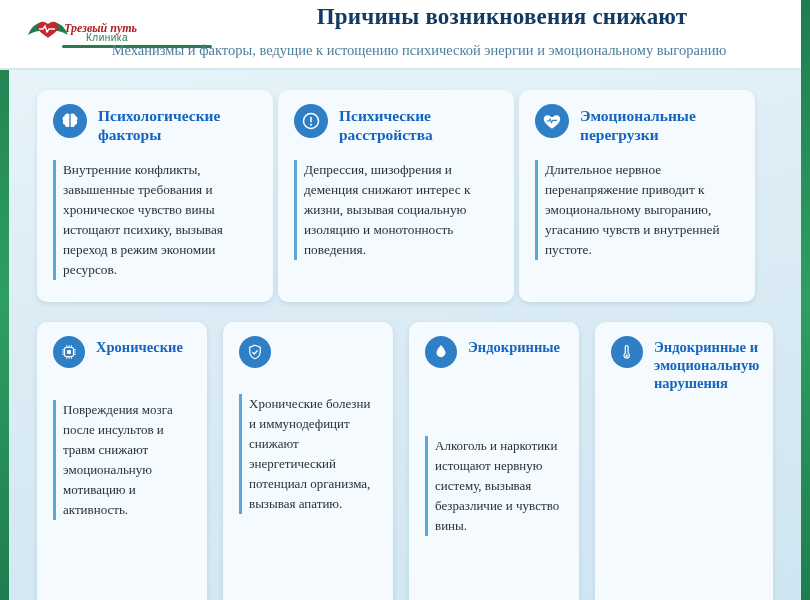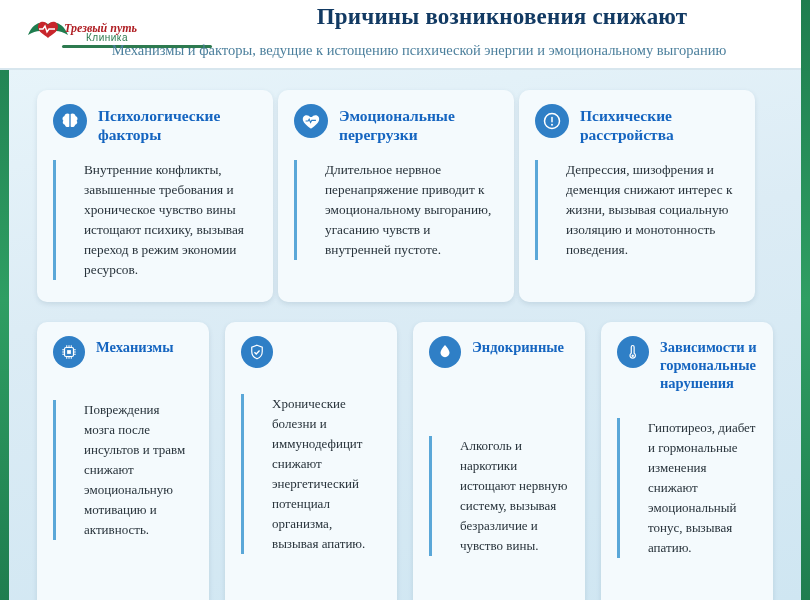--- a/index.html
+++ b/index.html
@@ -166,21 +166,21 @@
     font-weight: bold;
     color: #1565c0;
     line-height: 19px;
     padding-top: 2px;
   }
   .row-2 .card-title { font-size: 14.5px; line-height: 18px; }
 
   .card-body {
     margin-top: 14px;
     border-left: 3px solid #5aa7d8;
-    padding-left: 28px;
+    padding-left: 7px;
     font-size: 13.3px;
     line-height: 20px;
     color: #27323a;
   }
   .row-1 .card-body { margin-top: 16px; }
   .row-2 .card-body { font-size: 13px; line-height: 20px; }
 
   
   .body-low { margin-top: 26px; }
   .body-lower { margin-top: 68px; }
@@ -224,59 +224,59 @@
             </svg>
           </div>
           <div class="card-title">Психологические факторы</div>
         </div>
         <div class="card-body">Внутренние конфликты, завышенные требования и хроническое чувство вины истощают психику, вызывая переход в режим экономии ресурсов.</div>
       </div>
 
       <div class="card">
         <div class="card-head">
           <div class="icon-circle">
-            <svg width="20" height="20" viewBox="0 0 24 24" fill="#ffffff">
-              <path d="M12 21s-7.5-4.7-9.3-9.1C1.2 8.3 3.3 5 6.7 5c2 0 3.4 1 4.3 2.2H13c.9-1.2 2.3-2.2 4.3-2.2 3.4 0 5.5 3.3 4 6.9C19.5 16.3 12 21 12 21z"></path>
-              <path d="M5.5 12h3l1.3-2.2 1.7 4 1.4-2.6h5" stroke="#2f7fc6" stroke-width="1.4" fill="none"></path>
-            </svg>
-          </div>
-          <div class="card-title">Эмоциональные перегрузки</div>
-        </div>
-        <div class="card-body body-low">Длительное нервное перенапряжение приводит к эмоциональному выгоранию, угасанию чувств и внутренней пустоте.</div>
-      </div>
-
-      <div class="card">
-        <div class="card-head">
-          <div class="icon-circle">
             <svg width="20" height="20" viewBox="0 0 24 24">
               <circle cx="12" cy="12" r="9" fill="none" stroke="#ffffff" stroke-width="1.8"></circle>
               <rect x="11.1" y="6.8" width="1.8" height="7" rx=".9" fill="#ffffff"></rect>
               <circle cx="12" cy="16.4" r="1.2" fill="#ffffff"></circle>
             </svg>
           </div>
           <div class="card-title">Психические расстройства</div>
         </div>
         <div class="card-body body-low">Депрессия, шизофрения и деменция снижают интерес к жизни, вызывая социальную изоляцию и монотонность поведения.</div>
+      </div>
+
+      <div class="card">
+        <div class="card-head">
+          <div class="icon-circle">
+            <svg width="20" height="20" viewBox="0 0 24 24" fill="#ffffff">
+              <path d="M12 21s-7.5-4.7-9.3-9.1C1.2 8.3 3.3 5 6.7 5c2 0 3.4 1 4.3 2.2H13c.9-1.2 2.3-2.2 4.3-2.2 3.4 0 5.5 3.3 4 6.9C19.5 16.3 12 21 12 21z"></path>
+              <path d="M5.5 12h3l1.3-2.2 1.7 4 1.4-2.6h5" stroke="#2f7fc6" stroke-width="1.4" fill="none"></path>
+            </svg>
+          </div>
+          <div class="card-title">Эмоциональные перегрузки</div>
+        </div>
+        <div class="card-body body-low">Длительное нервное перенапряжение приводит к эмоциональному выгоранию, угасанию чувств и внутренней пустоте.</div>
       </div>
     </div>
 
     <div class="row row-2">
 
       <div class="card">
         <div class="card-head">
           <div class="icon-circle">
             <svg width="18" height="18" viewBox="0 0 24 24">
               <rect x="6" y="6" width="12" height="12" rx="2" fill="none" stroke="#ffffff" stroke-width="1.6"></rect>
               <rect x="9.5" y="9.5" width="5" height="5" fill="#ffffff"></rect>
               <g stroke="#ffffff" stroke-width="1.4">
                 <path d="M9 3v3M12 3v3M15 3v3M9 18v3M12 18v3M15 18v3M3 9h3M3 12h3M3 15h3M18 9h3M18 12h3M18 15h3"></path>
               </g>
             </svg>
           </div>
-          <div class="card-title">Механизмы</div>
+          <div class="card-title">Хронические</div>
         </div>
         <div class="card-body body-lowest">Повреждения мозга после инсультов и травм снижают эмоциональную мотивацию и активность.</div>
       </div>
 
       <div class="card">
         <div class="card-head">
           <div class="icon-circle">
             <svg width="18" height="18" viewBox="0 0 24 24">
               <path d="M12 3l7 2.6v5.6c0 4.3-2.9 8.2-7 9.8-4.1-1.6-7-5.5-7-9.8V5.6L12 3z" fill="none" stroke="#ffffff" stroke-width="1.6"></path>
               <path d="M8.6 12.2l2.4 2.4 4.4-4.6" fill="none" stroke="#ffffff" stroke-width="1.8"></path>
@@ -299,19 +299,18 @@
       </div>
 
       <div class="card">
         <div class="card-head">
           <div class="icon-circle">
             <svg width="18" height="18" viewBox="0 0 24 24">
               <path d="M13.5 13.6V5.2a1.9 1.9 0 10-3.8 0v8.4a3.6 3.6 0 103.8 0z" fill="none" stroke="#ffffff" stroke-width="1.6"></path>
               <circle cx="11.6" cy="17" r="1.6" fill="#ffffff"></circle>
             </svg>
           </div>
-          <div class="card-title">Зависимости и гормональные нарушения</div>
-        </div>
-        <div class="card-body body-low">Гипотиреоз, диабет и гормональные изменения снижают эмоциональный тонус, вызывая апатию.</div>
+          <div class="card-title">Эндокринные и эмоциональную нарушения</div>
+        </div>
       </div>
     </div>
   </div>
 </div>
 
 </body></html>

